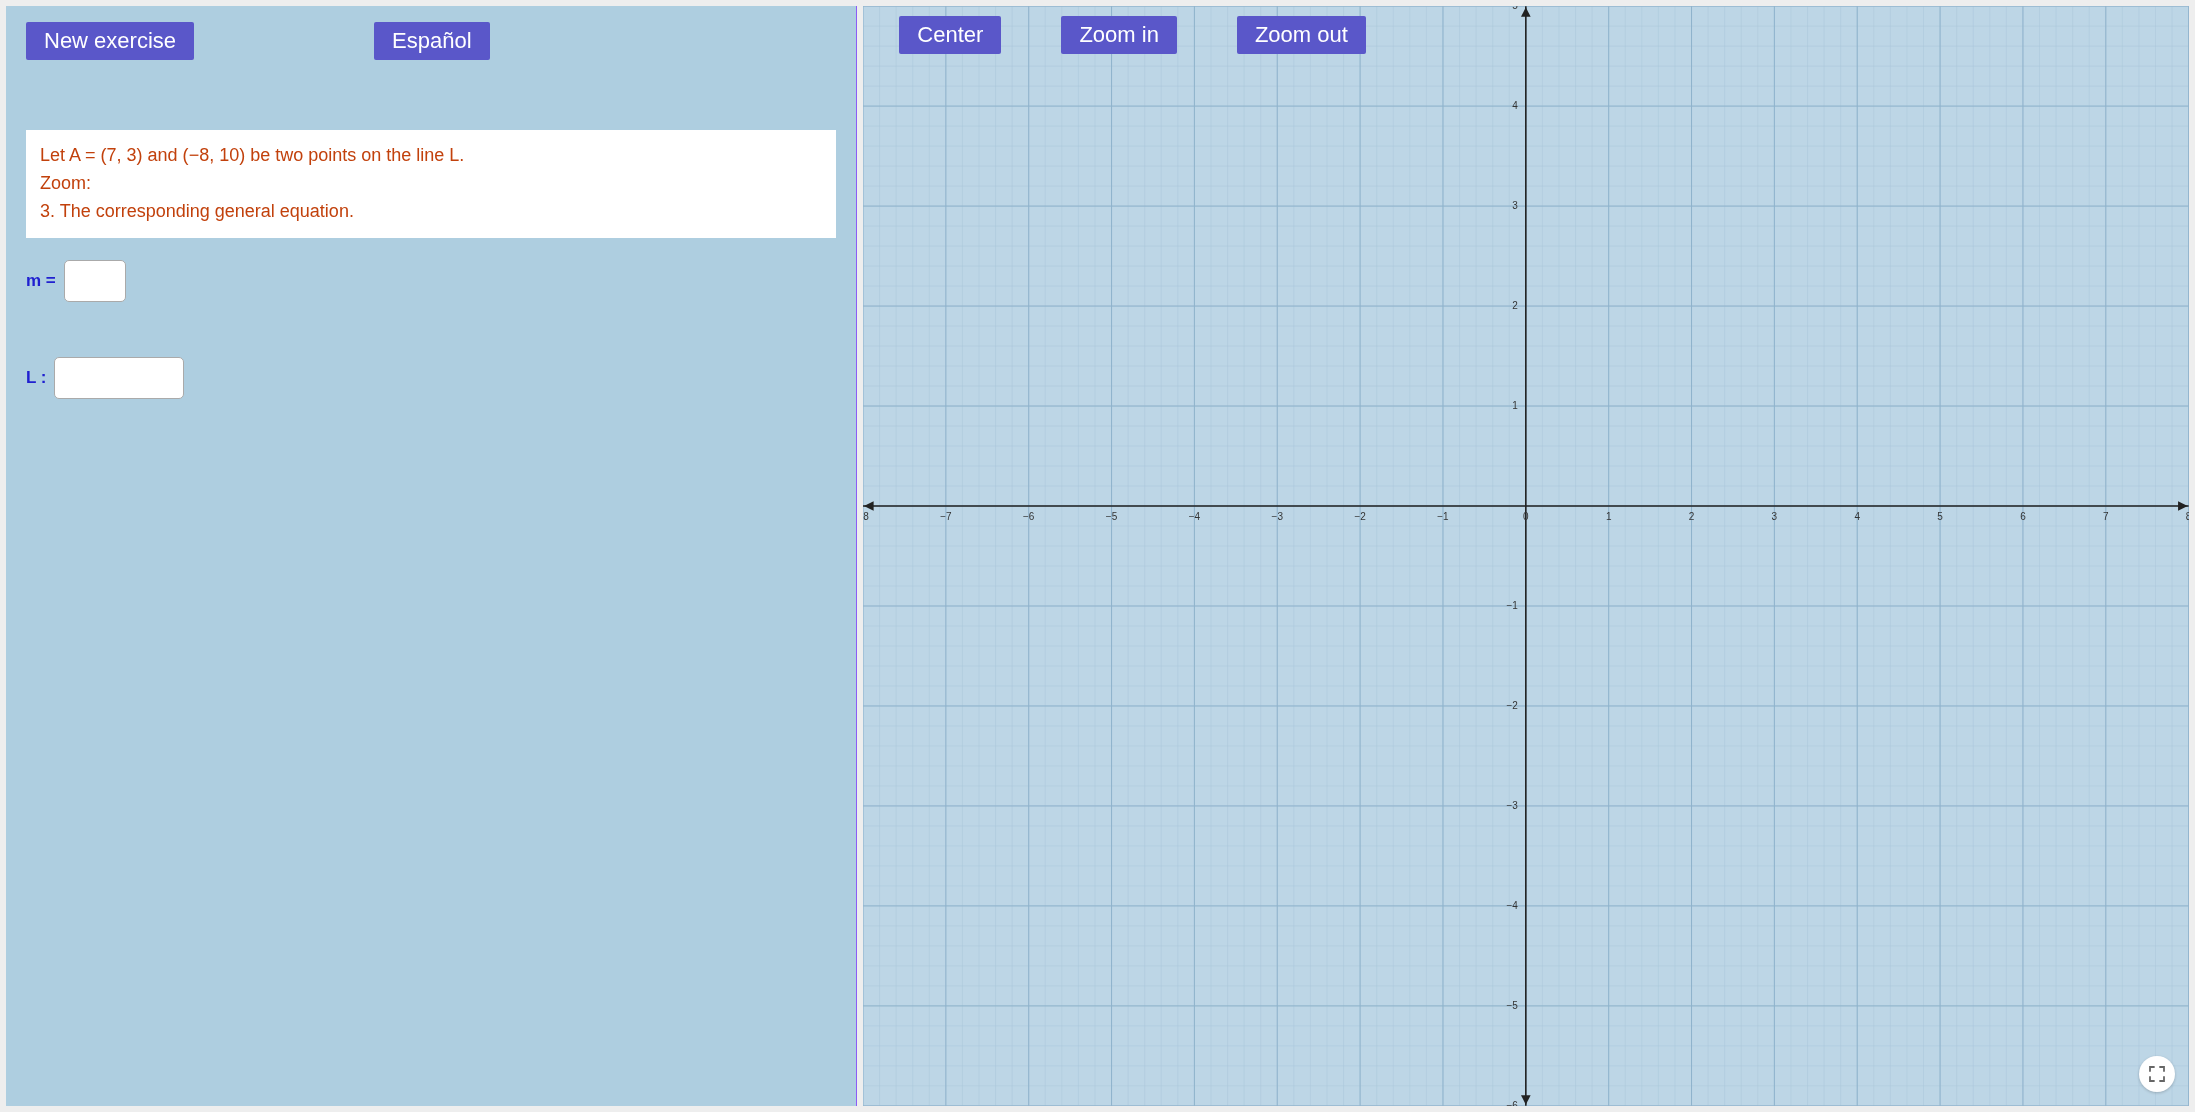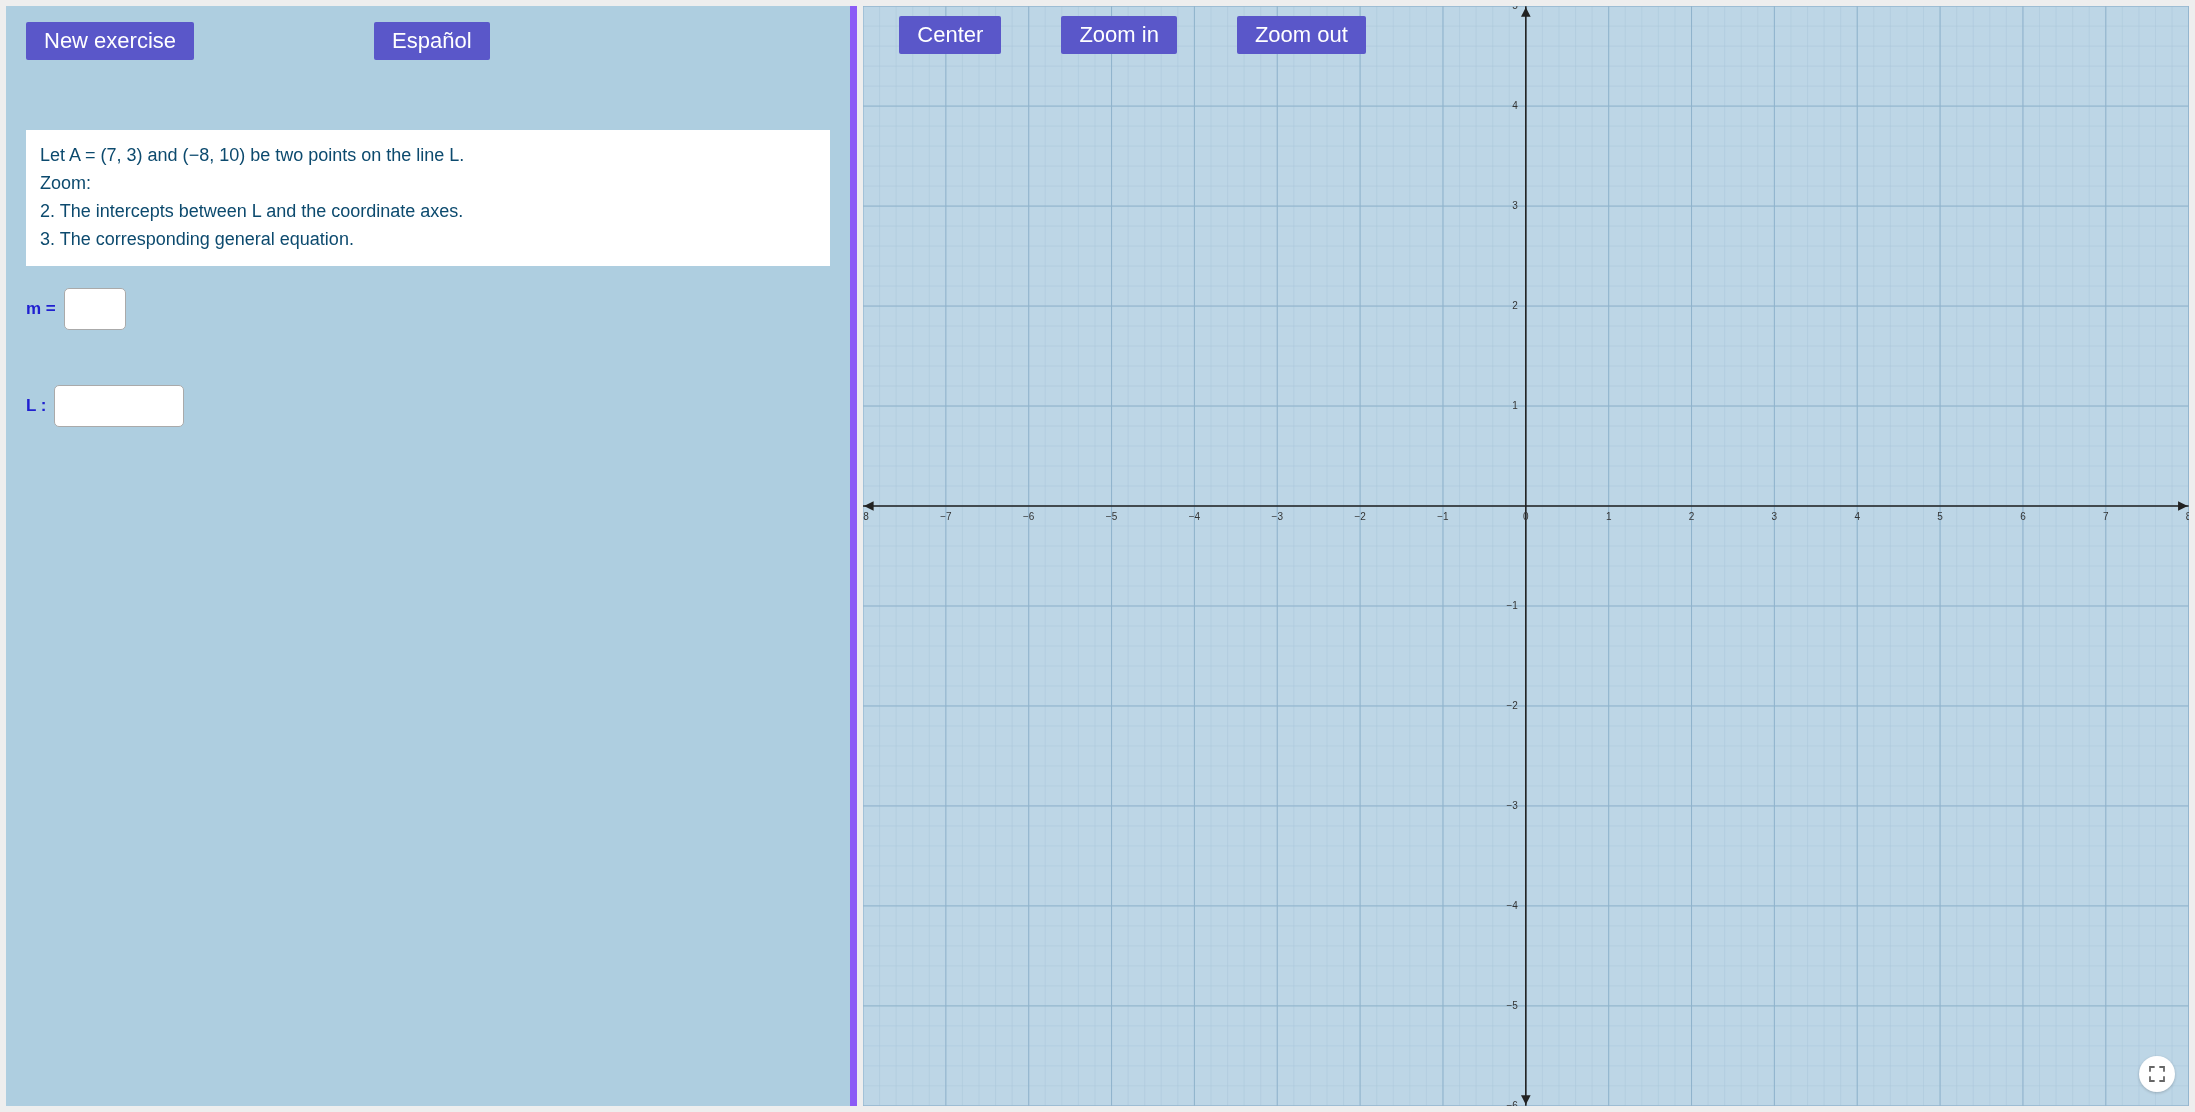--- a/index.html
+++ b/index.html
@@ -17,21 +17,21 @@
     height: 100%;
     padding: 6px;
     gap: 6px;
     background: #eeeeee;
   }
   .left-panel {
     width: 39%;
     background: #aecee0;
     padding: 16px 20px;
     position: relative;
-    border-right: 7px solid #8b5cf6;
+    border-right: 1px solid #8b5cf6;
   }
   .right-panel {
     flex: 1;
     background: #bdd6e6;
     position: relative;
     overflow: hidden;
   }
   .top-buttons {
     display: flex;
     gap: 180px;
@@ -43,21 +43,21 @@
     border: none;
     padding: 6px 18px;
     font-size: 22px;
     border-radius: 2px;
     cursor: pointer;
     font-family: Arial, sans-serif;
   }
   .problem-card {
     background: #ffffff;
     padding: 12px 14px;
-    color: #0c4a6e;
+    color: #c2410c;
     font-size: 18px;
     line-height: 1.55;
     font-family: "Trebuchet MS", "Lucida Sans", sans-serif;
     margin-bottom: 22px;
   }
   .input-row {
     display: flex;
     align-items: center;
     gap: 8px;
     margin-bottom: 55px;
@@ -122,21 +122,20 @@
     <div class="top-buttons">
       <button class="btn">New exercise</button>
       <button class="btn">Español</button>
     </div>
 
     <div class="problem-card">
       <div>
         <span>Let A = (</span><span>7, 3</span><span>) and (</span><span>−8, 10</span><span>) be two points on the line L.</span>
       </div>
       <div>Zoom:</div>
-      <div>2. The intercepts between L and the coordinate axes.</div>
       <div>3. The corresponding general equation.</div>
     </div>
 
     <div class="input-row">
       <span>m =</span>
       <input class="input-box" value="" style="">
     </div>
 
 
 

